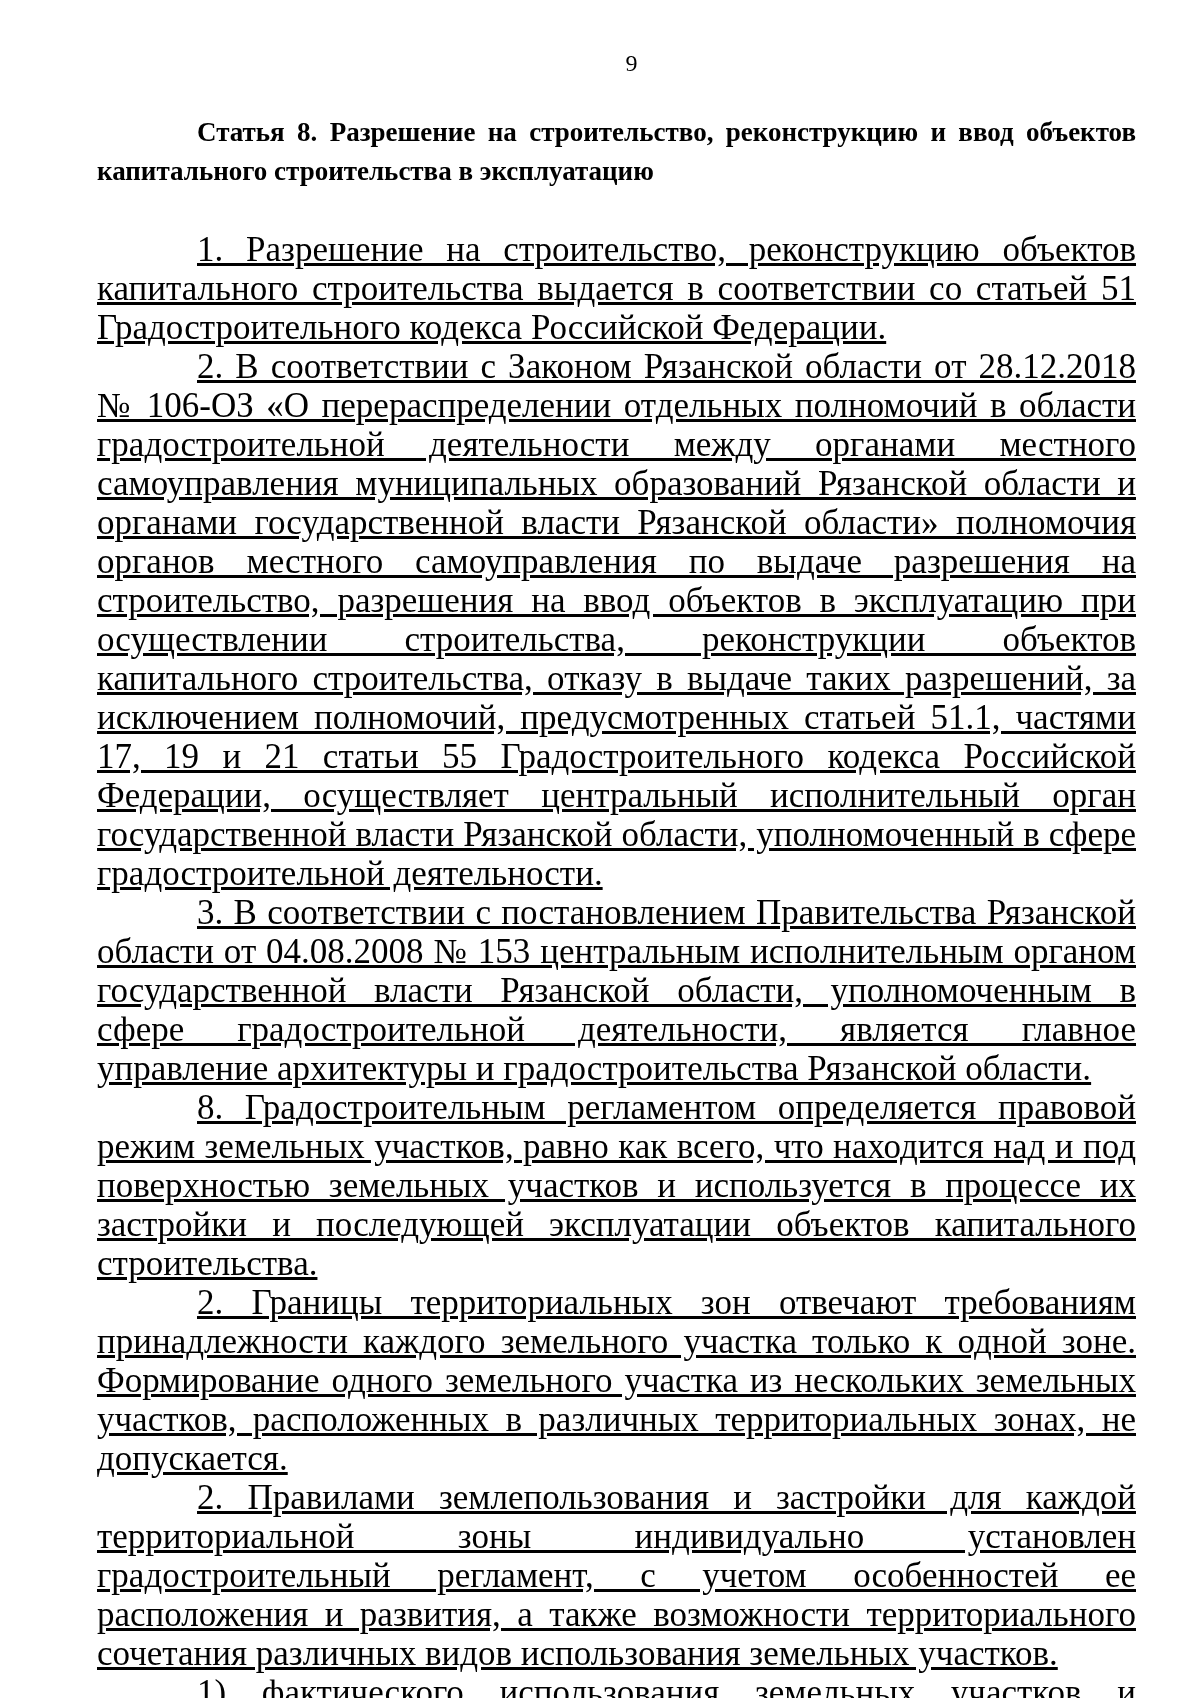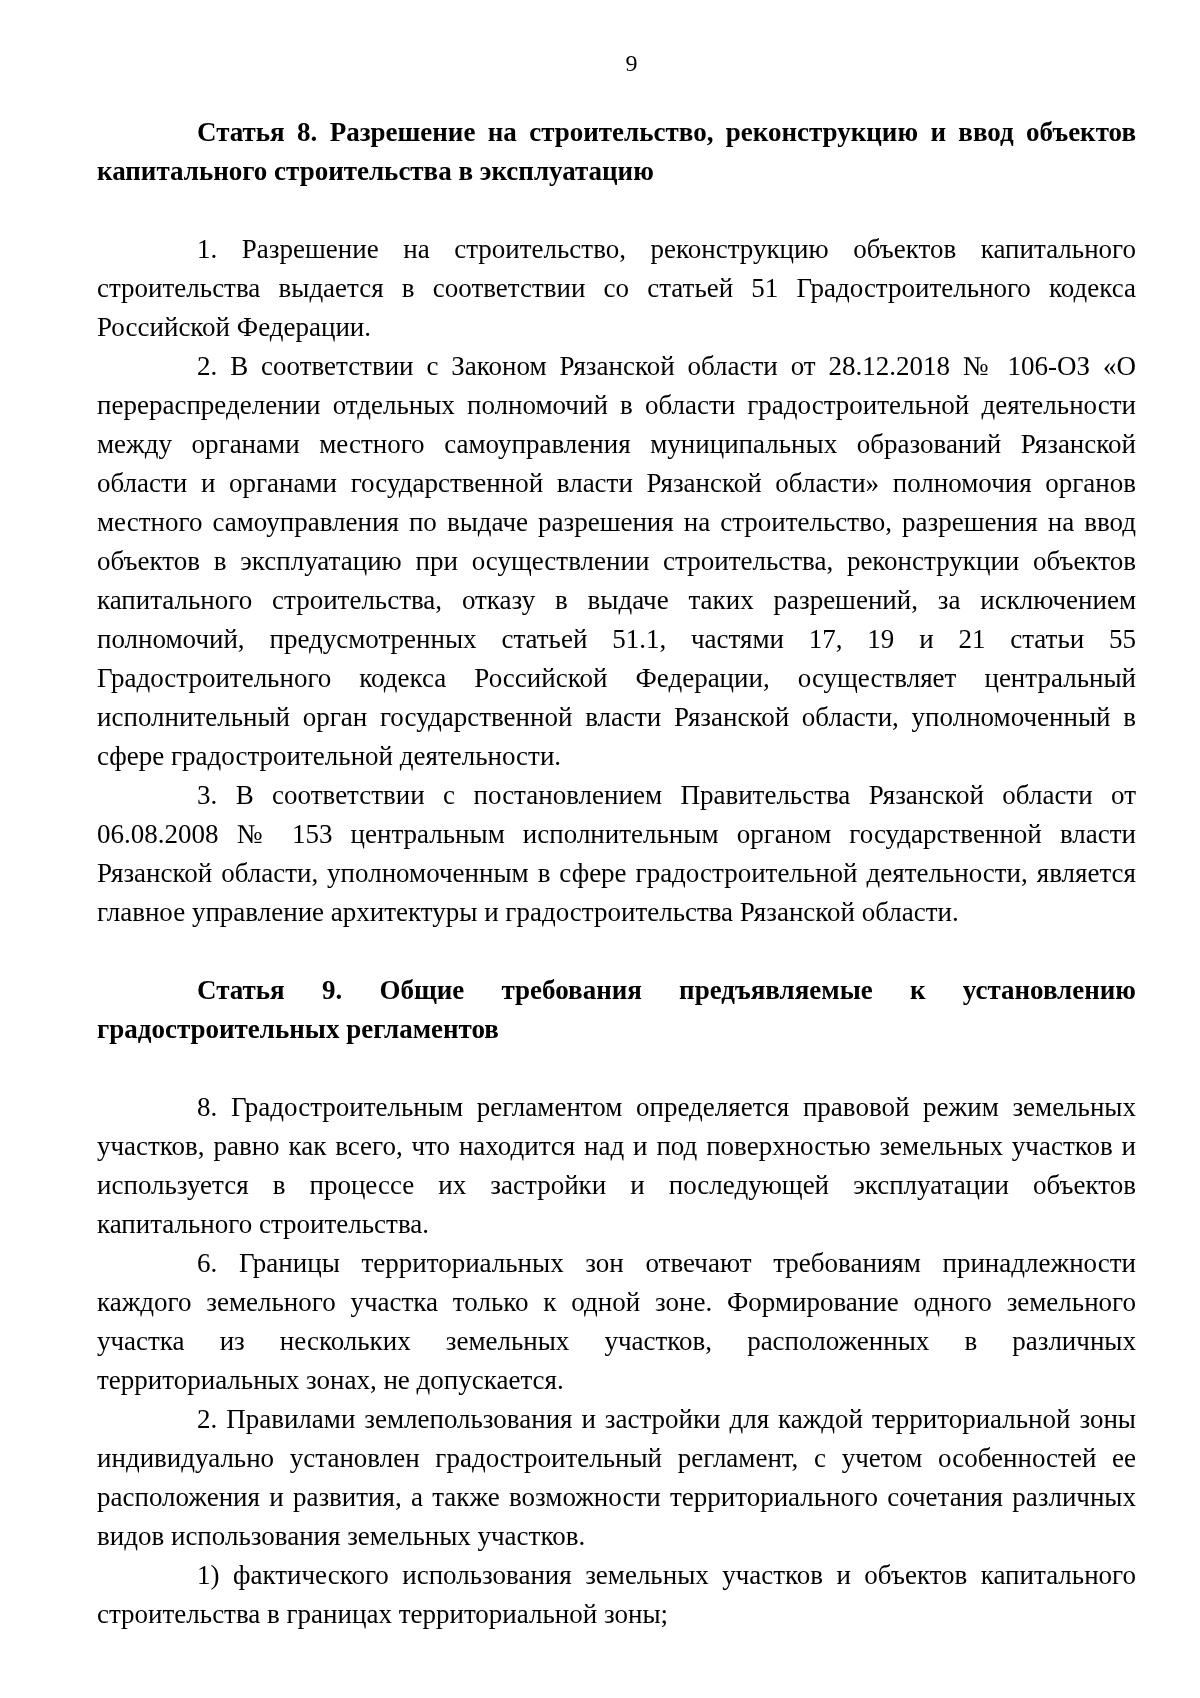--- a/index.html
+++ b/index.html
@@ -31,47 +31,47 @@
     font-size: 27px;
     line-height: 39px;
     text-align: justify;
     text-indent: 100px;
     margin: 39px 0 39px 0;
   }
   .doc-heading.first {
     margin-top: 30px;
   }
   .doc-para {
-    font-size: 27px;
+    font-size: 35px;
     line-height: 39px;
     text-align: justify;
     text-indent: 100px;
     margin: 0;
+    text-decoration: underline;
   }
 </style>
 </head>
 <body>
 
 <div class="page">
 
   <div class="page-number">9</div>
 
   <h1 class="doc-heading first">Статья 8. Разрешение на строительство, реконструкцию и ввод объектов капитального строительства в эксплуатацию</h1>
 
   <p class="doc-para">1. Разрешение на строительство, реконструкцию объектов капитального строительства выдается в соответствии со статьей 51 Градостроительного кодекса Российской Федерации.</p>
 
   <p class="doc-para">2. В соответствии с Законом Рязанской области от 28.12.2018 № 106-ОЗ «О перераспределении отдельных полномочий в области градостроительной деятельности между органами местного самоуправления муниципальных образований Рязанской области и органами государственной власти Рязанской области» полномочия органов местного самоуправления по выдаче разрешения на строительство, разрешения на ввод объектов в эксплуатацию при осуществлении строительства, реконструкции объектов капитального строительства, отказу в выдаче таких разрешений, за исключением полномочий, предусмотренных статьей 51.1, частями 17, 19 и 21 статьи 55 Градостроительного кодекса Российской Федерации, осуществляет центральный исполнительный орган государственной власти Рязанской области, уполномоченный в сфере градостроительной деятельности.</p>
 
-  <p class="doc-para">3. В соответствии с постановлением Правительства Рязанской области от 06.08.2008 № 153 центральным исполнительным органом государственной власти Рязанской области, уполномоченным в сфере градостроительной деятельности, является главное управление архитектуры и градостроительства Рязанской области.</p>
+  <p class="doc-para">3. В соответствии с постановлением Правительства Рязанской области от 04.08.2008 № 153 центральным исполнительным органом государственной власти Рязанской области, уполномоченным в сфере градостроительной деятельности, является главное управление архитектуры и градостроительства Рязанской области.</p>
 
 
-  <h1 class="doc-heading">Статья 9. Общие требования предъявляемые к установлению градостроительных регламентов</h1>
 
   <p class="doc-para">8. Градостроительным регламентом определяется правовой режим земельных участков, равно как всего, что находится над и под поверхностью земельных участков и используется в процессе их застройки и последующей эксплуатации объектов капитального строительства.</p>
 
-  <p class="doc-para">6. Границы территориальных зон отвечают требованиям принадлежности каждого земельного участка только к одной зоне. Формирование одного земельного участка из нескольких земельных участков, расположенных в различных территориальных зонах, не допускается.</p>
+  <p class="doc-para">2. Границы территориальных зон отвечают требованиям принадлежности каждого земельного участка только к одной зоне. Формирование одного земельного участка из нескольких земельных участков, расположенных в различных территориальных зонах, не допускается.</p>
 
   <p class="doc-para">2. Правилами землепользования и застройки для каждой территориальной зоны индивидуально установлен градостроительный регламент, с учетом особенностей ее расположения и развития, а также возможности территориального сочетания различных видов использования земельных участков.</p>
 
 
   <p class="doc-para">1) фактического использования земельных участков и объектов капитального строительства в границах территориальной зоны;</p>
 
 </div>
 
 </body></html>

